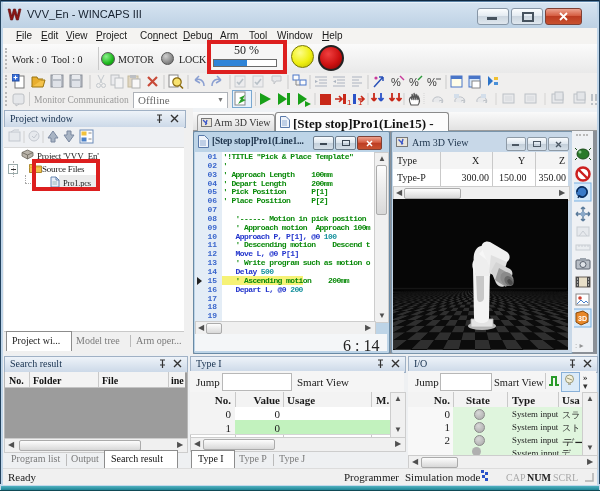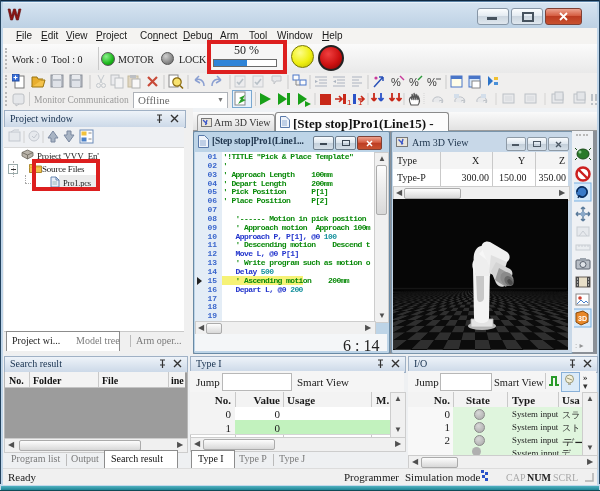--- a/index.html
+++ b/index.html
@@ -22,20 +22,21 @@
 <div class="abs" style="left:1px;top:2px;width:2px;height:489px;background:#bfd5e9;"></div>
 <div class="abs" style="right:0;top:0;width:1px;height:491px;background:#24435e;"></div>
 <div class="abs" style="right:1px;top:2px;width:2px;height:489px;background:#bfd5e9;"></div>
 <div class="abs" style="left:0;top:484px;width:600px;height:7px;background:#c3d9ec;"></div>
 <div class="abs" style="left:1px;top:486px;width:598px;height:4px;background:linear-gradient(#51b2c0,#1f8496);"></div>
 <div class="abs" style="left:0;top:490px;width:600px;height:1px;background:#0f4a56;"></div>
 
 <svg class="abs" style="left:7px;top:7px" width="15" height="15" viewBox="0 0 15 15">
       <path d="M1 2 L3.6 13 L5.6 13 L7.5 6.5 L9.4 13 L11.4 13 L14 2 L11.8 2 L10.3 9 L8.5 2 L6.5 2 L4.7 9 L3.2 2 Z" fill="#8c1515" stroke="#5d0d0d" stroke-width="0.6"></path>
     </svg>
+<div class="abs" style="left:27px;top:8px;font-size:11px;color:#15202e;">VVV_En - WINCAPS III</div>
 
 <div class="abs" style="left:477px;top:8px;width:30px;height:15px;border:1px solid #8796a6;border-radius:3px;background:linear-gradient(#fbfdfe,#e4ebf2 45%,#ccd6e0 50%,#dfe7ee);">
       <div class="abs" style="left:9px;top:8px;width:10px;height:3px;background:#46525e;"></div>
     </div>
 <div class="abs" style="left:511px;top:8px;width:30px;height:15px;border:1px solid #8796a6;border-radius:3px;background:linear-gradient(#fbfdfe,#e4ebf2 45%,#ccd6e0 50%,#dfe7ee);">
       <div class="abs" style="left:10px;top:3px;width:8px;height:6px;border:2px solid #46525e;"></div>
     </div>
 <div class="abs" style="left:545px;top:8px;width:35px;height:15px;border:1px solid #7e4035;border-radius:3px;background:linear-gradient(#eda28f,#d55e42 45%,#bc3c22 50%,#c8512f);">
       <svg class="abs" style="left:13px;top:3px" width="9" height="9">
         <path d="M1 1 L8 8 M8 1 L1 8" stroke="#fff" stroke-width="1.8"></path>
@@ -348,21 +349,21 @@
     <path d="M6 1 V4 H9" fill="none" stroke="#5a7aaa" stroke-width="0.9"></path>
     <path d="M2.5 6 h4.5 M2.5 8 h4.5" stroke="#8aa" stroke-width="0.8"></path>
   </svg>
 <div class="abs" style="left:63px;top:178px;font-size:8.5px;letter-spacing:-0.2px;color:#1a1a1a;">Pro1.pcs</div>
 
 <div class="abs" style="left:13px;top:161px;width:1px;height:16px;border-left:1px dotted #aaa;"></div>
 <div class="abs" style="left:25px;top:175px;width:1px;height:8px;border-left:1px dotted #aaa;"></div>
 <div class="abs" style="left:25px;top:183px;width:8px;height:1px;border-top:1px dotted #aaa;"></div>
 
 <div class="abs" style="left:4px;top:331px;width:180px;height:22px;background:#f0f0f0;border-top:1px solid #c9c9c9;"></div>
-<div class="abs tab-on" style="left:6px;top:331px;width:64px;height:19px;padding-left:48px;">
+<div class="abs tab-on" style="left:6px;top:331px;width:64px;height:19px;">
     <span style="position:absolute;left:5px;top:3px;color:#222;">Project wi...</span>
   </div>
 <div class="abs tab-off" style="left:76px;top:335px;">Model tree</div>
 <div class="abs" style="left:130px;top:335px;width:1px;height:12px;background:#bbb;"></div>
 <div class="abs tab-off" style="left:136px;top:335px;">Arm oper...</div>
 
 <div class="abs" style="left:188px;top:108px;width:5px;height:246px;background:#f0f0f0;"></div>
 
 <div class="abs" style="left:193px;top:108px;width:404px;height:246px;background:#eff2f5;"></div>
 <div class="abs" style="left:193px;top:130px;width:404px;height:224px;background:#8b9097;"></div>

